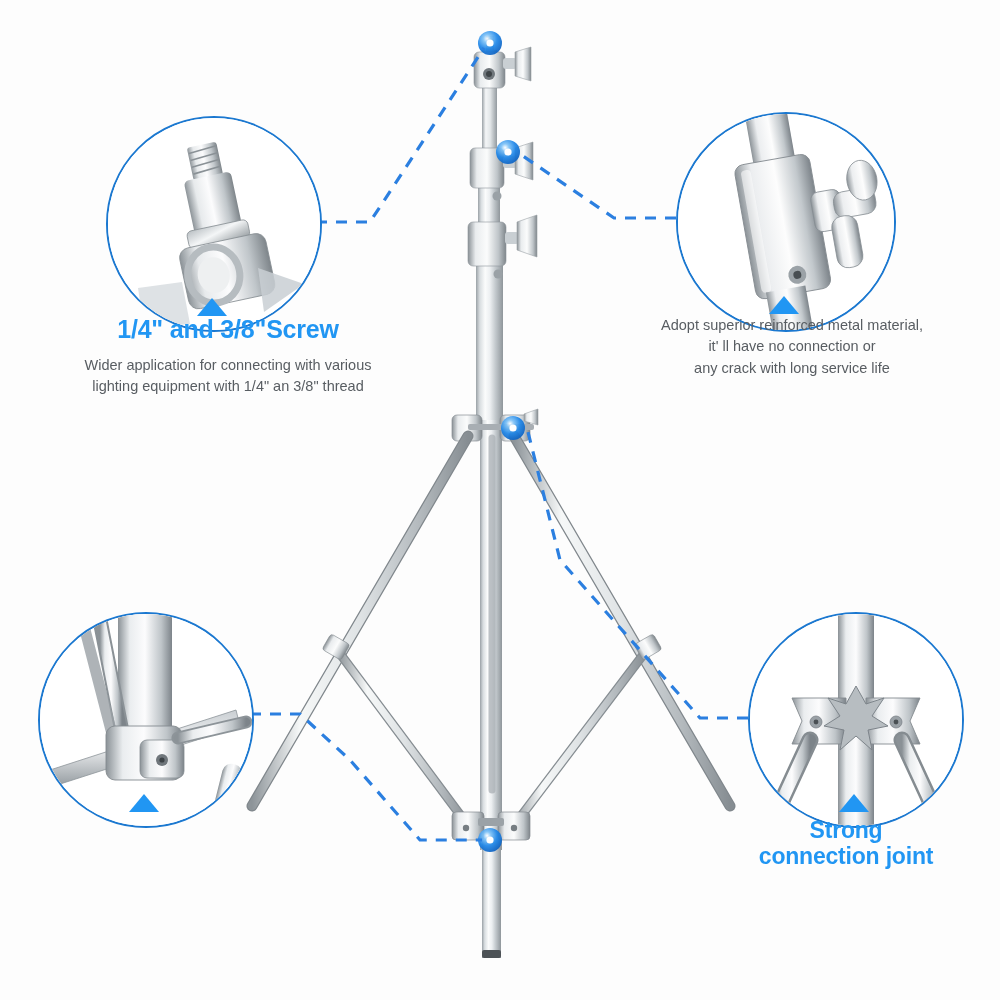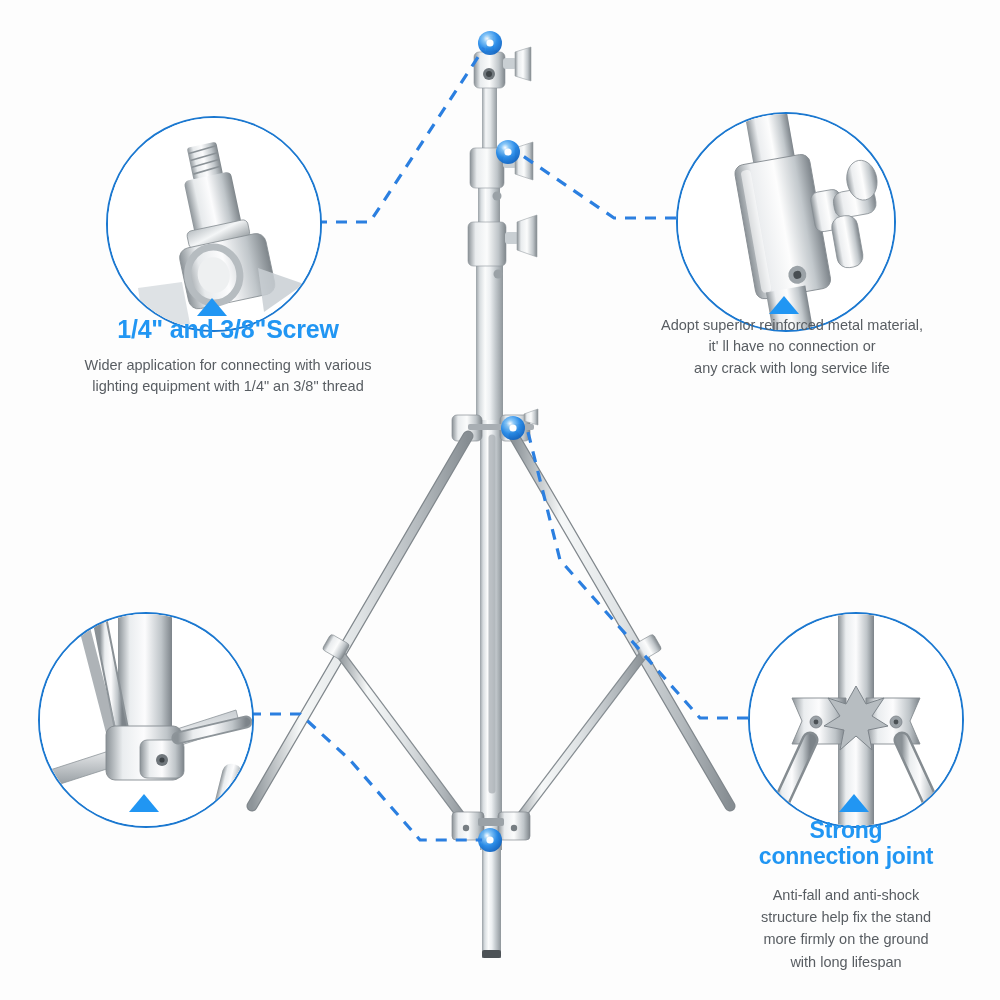--- a/index.html
+++ b/index.html
@@ -379,19 +379,15 @@
   <div class="callout" id="callout-lock">
     <p class="body">Adopt superior reinforced metal material,
 it' ll have no connection or
 any crack  with long service life</p>
   </div>
 
 
   <div class="callout" id="callout-joint">
     <h2 class="title">Strong
 connection joint</h2>
-    <p class="body">Anti-fall and anti-shock
-structure help fix the stand
-more firmly on the ground
-with long lifespan</p>
   </div>
 
 </div>
 
 </body></html>

